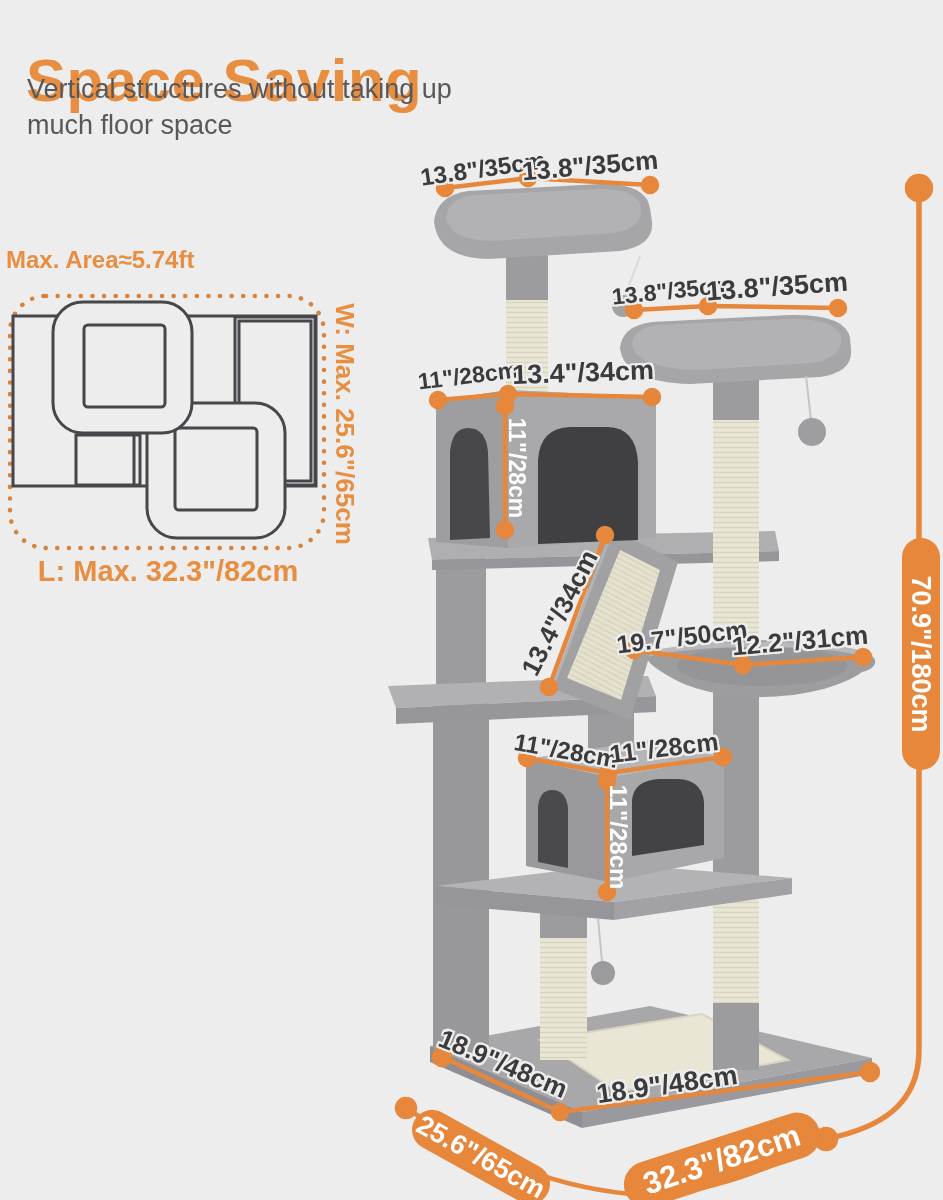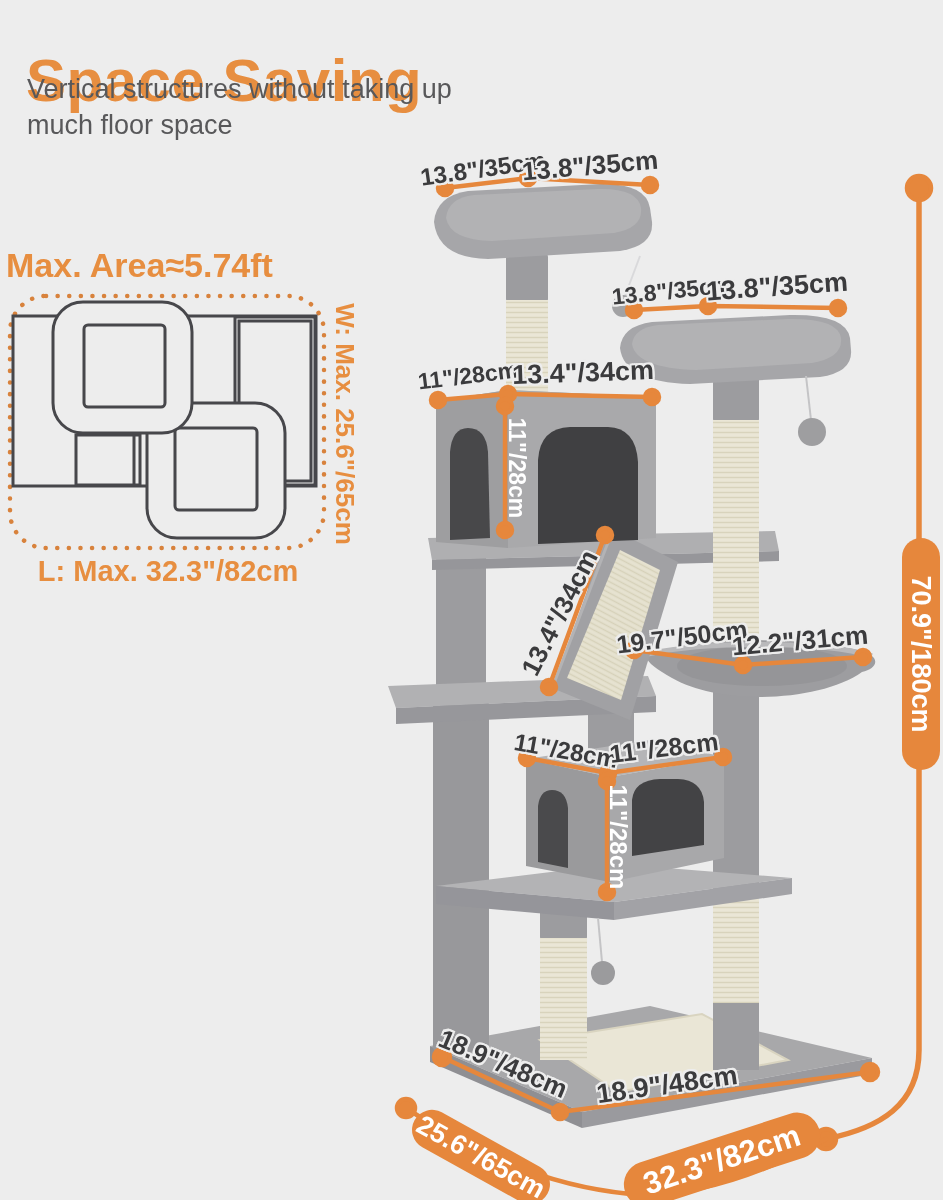--- a/index.html
+++ b/index.html
@@ -1,21 +1,21 @@
 <!DOCTYPE html>
 <html><head>
 <meta charset="utf-8">
 <style>
   html,body{margin:0;padding:0;}
   .page{position:relative;width:943px;height:1200px;background:#EDEDED;overflow:hidden;
         font-family:"Liberation Sans",sans-serif;}
   .abs{position:absolute;}
   .title{left:26px;top:6px;font-size:60px;font-weight:800;color:#E78E40;letter-spacing:.5px;}
   .subtitle{left:27px;top:72px;font-size:27px;font-weight:400;color:#58585A;line-height:1.32;}
-  .fp-title{left:6px;top:246px;font-size:34px;font-weight:800;color:#E78E40;}
+  .fp-title{left:6px;top:246px;font-size:24px;font-weight:800;color:#E78E40;}
   .fp-w{left:344px;top:424px;font-size:26px;font-weight:700;color:#E78E40;white-space:nowrap;
         transform:translate(-50%,-50%) rotate(90deg);}
   .fp-l{left:168px;top:571px;font-size:29px;font-weight:700;color:#E78E40;white-space:nowrap;
         transform:translate(-50%,-50%);}
   .dim,.dimw{position:absolute;white-space:nowrap;font-weight:700;
         transform:translate(-50%,-50%) rotate(var(--r,0deg));}
   .dim{color:#3B3B3D;text-shadow:-2px -2px 0 #EDEDED,2px -2px 0 #EDEDED,-2px 2px 0 #EDEDED,
         2px 2px 0 #EDEDED,0 -2px 0 #EDEDED,0 2px 0 #EDEDED,-2px 0 0 #EDEDED,2px 0 0 #EDEDED;}
   .dimw{color:#FFFFFF;}
   .pill{position:absolute;background:#E6873C;color:#fff;border-radius:999px;

